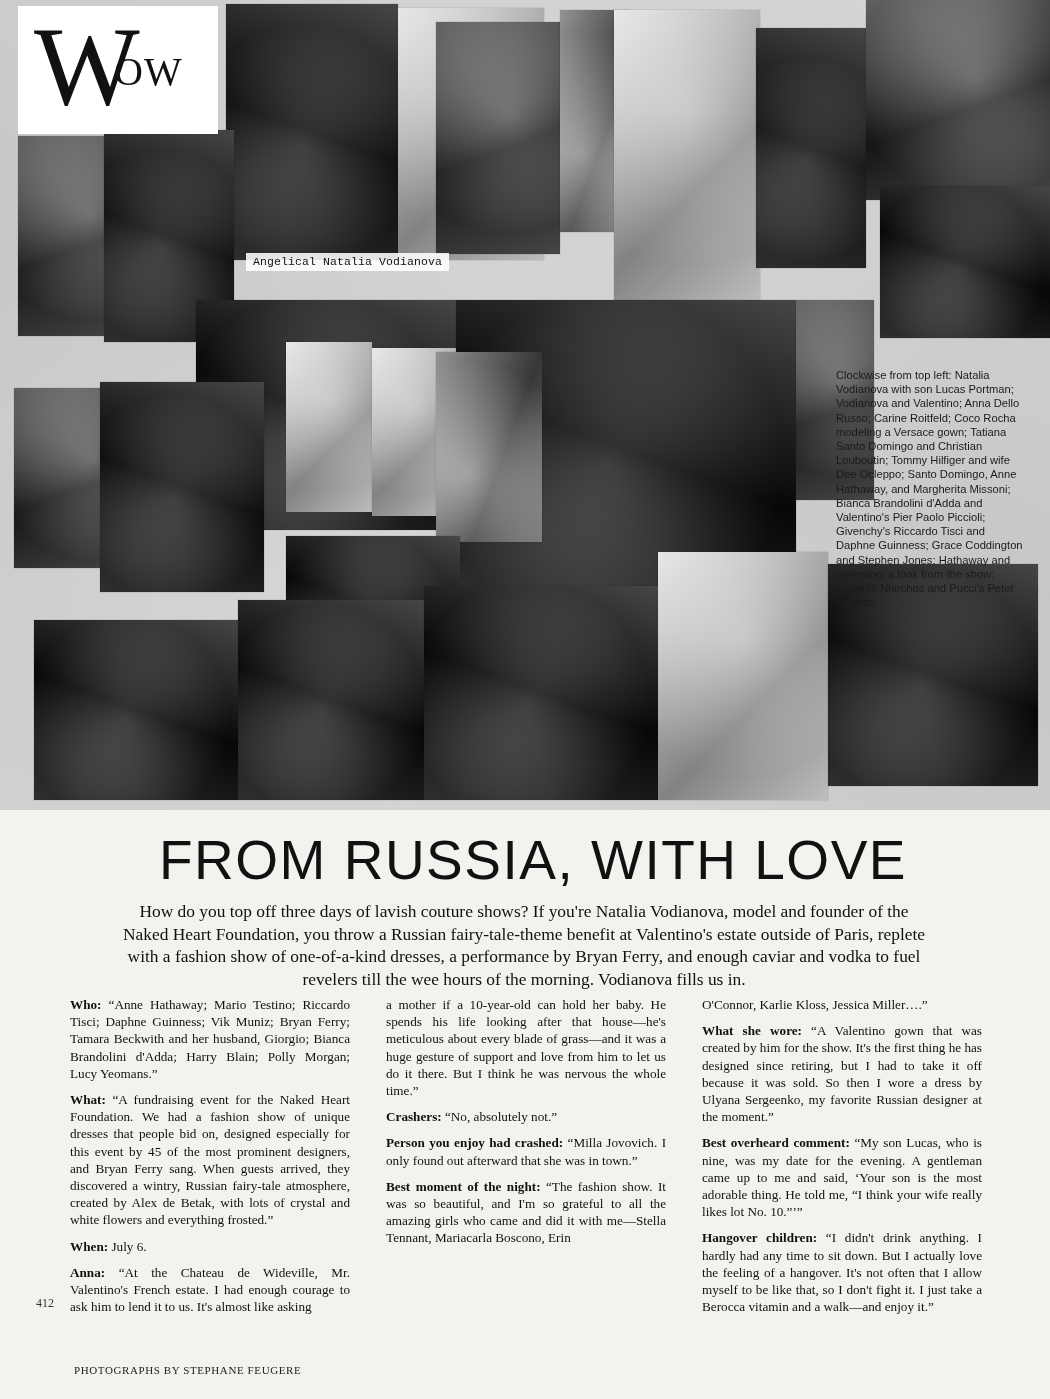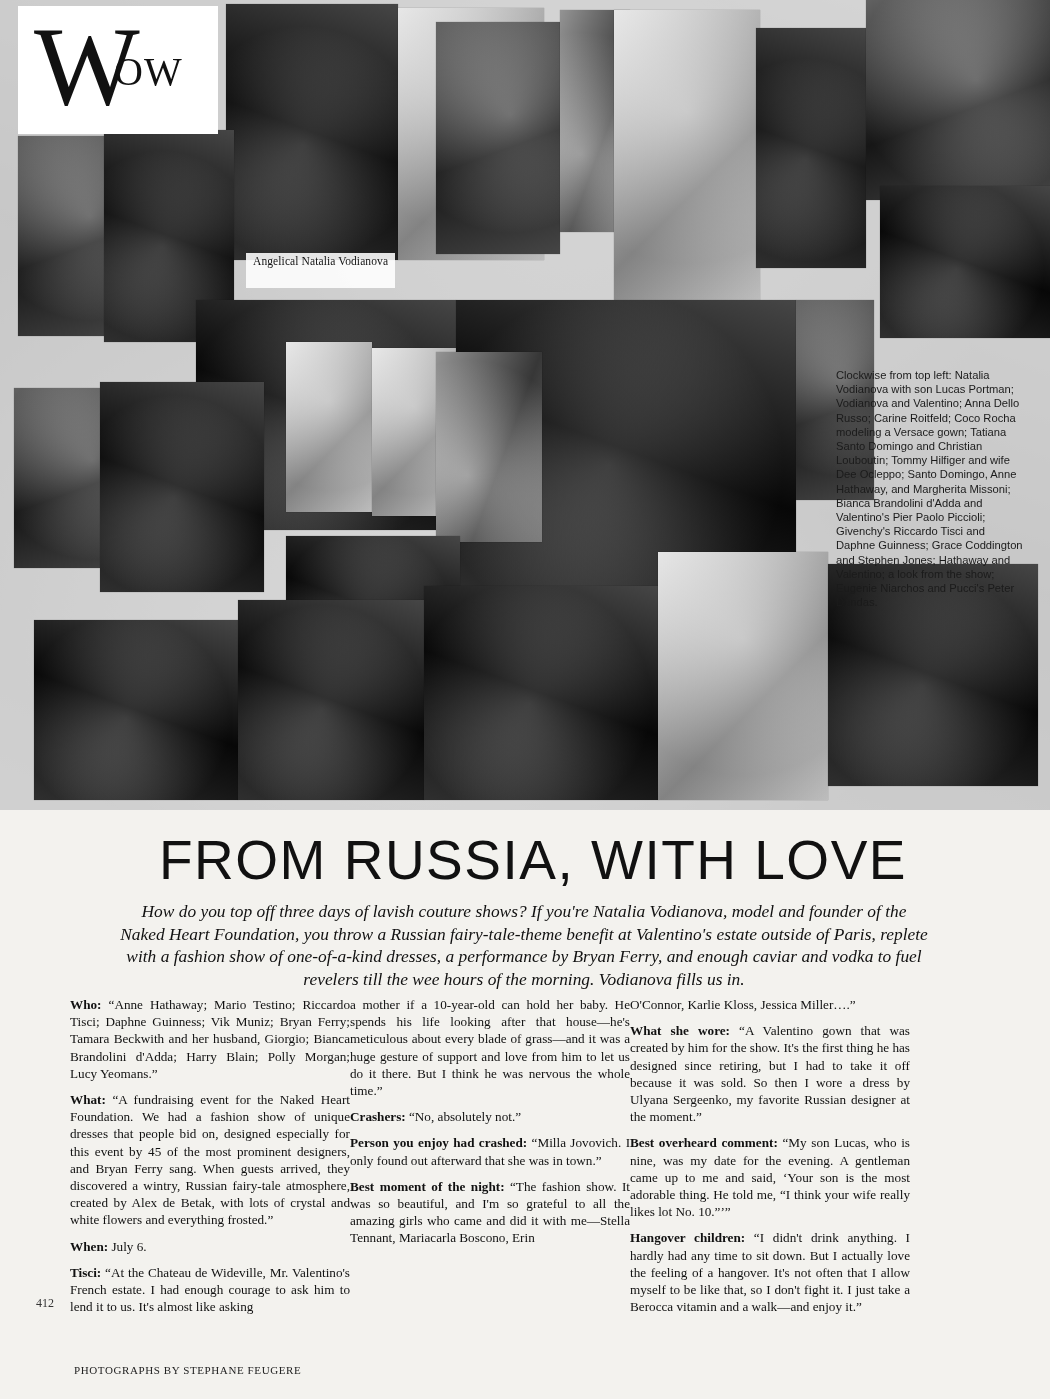--- a/index.html
+++ b/index.html
@@ -69,23 +69,23 @@
     font-size:40px;line-height:40px;
     letter-spacing:1px;
     color:#111;
     margin-top:28px;
   }
   
   #photo-caption{
     position:absolute;left:246px;top:253px;
     background:rgba(255,255,255,.88);
     color:#111;
-    font-family:Liberation Serif, serif;
+    font-family:Liberation Mono, monospace;
     font-size:11.5px;
-    padding:2px 7px 21px 7px;
+    padding:2px 7px 3px 7px;
     letter-spacing:.1px;
     z-index:8;
   }
   
   #credits{
     position:absolute;left:836px;top:368px;width:188px;
     font-family:"Liberation Sans", sans-serif;
     font-size:11.2px;
     line-height:14.2px;
     color:#1b1b1b;
@@ -102,26 +102,26 @@
     color:#111;
     padding-left:8px;
   }
   #deck{
     position:absolute;left:118px;top:900px;width:812px;
     text-align:center;
     font-family:"Liberation Serif", serif;
     font-size:17.4px;
     line-height:22.6px;
     color:#111;
-    font-style:italic;
   }
   
   #cols{
     position:absolute;left:70px;top:996px;width:912px;height:340px;
     display:flex;
+    gap:36px;
   }
   .col{
     width:280px;
     font-family:"Liberation Serif", serif;
     font-size:13.2px;
     line-height:17.2px;
     color:#111;
     text-align:justify;
   }
   .col p{margin:0 0 9px 0;}
@@ -187,21 +187,21 @@
 </div>
 
 <div id="headline">FROM RUSSIA, WITH LOVE</div>
 <div id="deck">How do you top off three days of lavish couture shows? If you're Natalia Vodianova, model and founder of the Naked Heart Foundation, you throw a Russian fairy-tale-theme benefit at Valentino's estate outside of Paris, replete with a fashion show of one-of-a-kind dresses, a performance by Bryan Ferry, and enough caviar and vodka to fuel revelers till the wee hours of the morning. Vodianova fills us in.</div>
 
 <div id="cols">
   <div class="col">
     <p class="q"><b>Who:</b> <span>“Anne Hathaway; Mario Testino; Riccardo Tisci; Daphne Guinness; Vik Muniz; Bryan Ferry; Tamara Beckwith and her husband, Giorgio; Bianca Brandolini d'Adda; Harry Blain; Polly Morgan; Lucy Yeomans.”</span></p>
     <p class="q"><b>What:</b> <span>“A fundraising event for the Naked Heart Foundation. We had a fashion show of unique dresses that people bid on, designed especially for this event by 45 of the most prominent designers, and Bryan Ferry sang. When guests arrived, they discovered a wintry, Russian fairy-tale atmosphere, created by Alex de Betak, with lots of crystal and white flowers and everything frosted.”</span></p>
     <p class="q"><b>When:</b> <span>July 6.</span></p>
-    <p class="q"><b>Tisci:</b> <span>“At the Chateau de Wideville, Mr. Valentino's French estate. I had enough courage to ask him to lend it to us. It's almost like asking</span></p>
+    <p class="q"><b>Anna:</b> <span>“At the Chateau de Wideville, Mr. Valentino's French estate. I had enough courage to ask him to lend it to us. It's almost like asking</span></p>
   </div>
   <div class="col">
     <p class="q"><span>a mother if a 10-year-old can hold her baby. He spends his life looking after that house—he's meticulous about every blade of grass—and it was a huge gesture of support and love from him to let us do it there. But I think he was nervous the whole time.”</span></p>
     <p class="q"><b>Crashers:</b> <span>“No, absolutely not.”</span></p>
     <p class="q"><b>Person you enjoy had crashed:</b> <span>“Milla Jovovich. I only found out afterward that she was in town.”</span></p>
     <p class="q"><b>Best moment of the night:</b> <span>“The fashion show. It was so beautiful, and I'm so grateful to all the amazing girls who came and did it with me—Stella Tennant, Mariacarla Boscono, Erin</span></p>
   </div>
   <div class="col">
     <p class="q"><span>O'Connor, Karlie Kloss, Jessica Miller….”</span></p>
     <p class="q"><b>What she wore:</b> <span>“A Valentino gown that was created by him for the show. It's the first thing he has designed since retiring, but I had to take it off because it was sold. So then I wore a dress by Ulyana Sergeenko, my favorite Russian designer at the moment.”</span></p>

